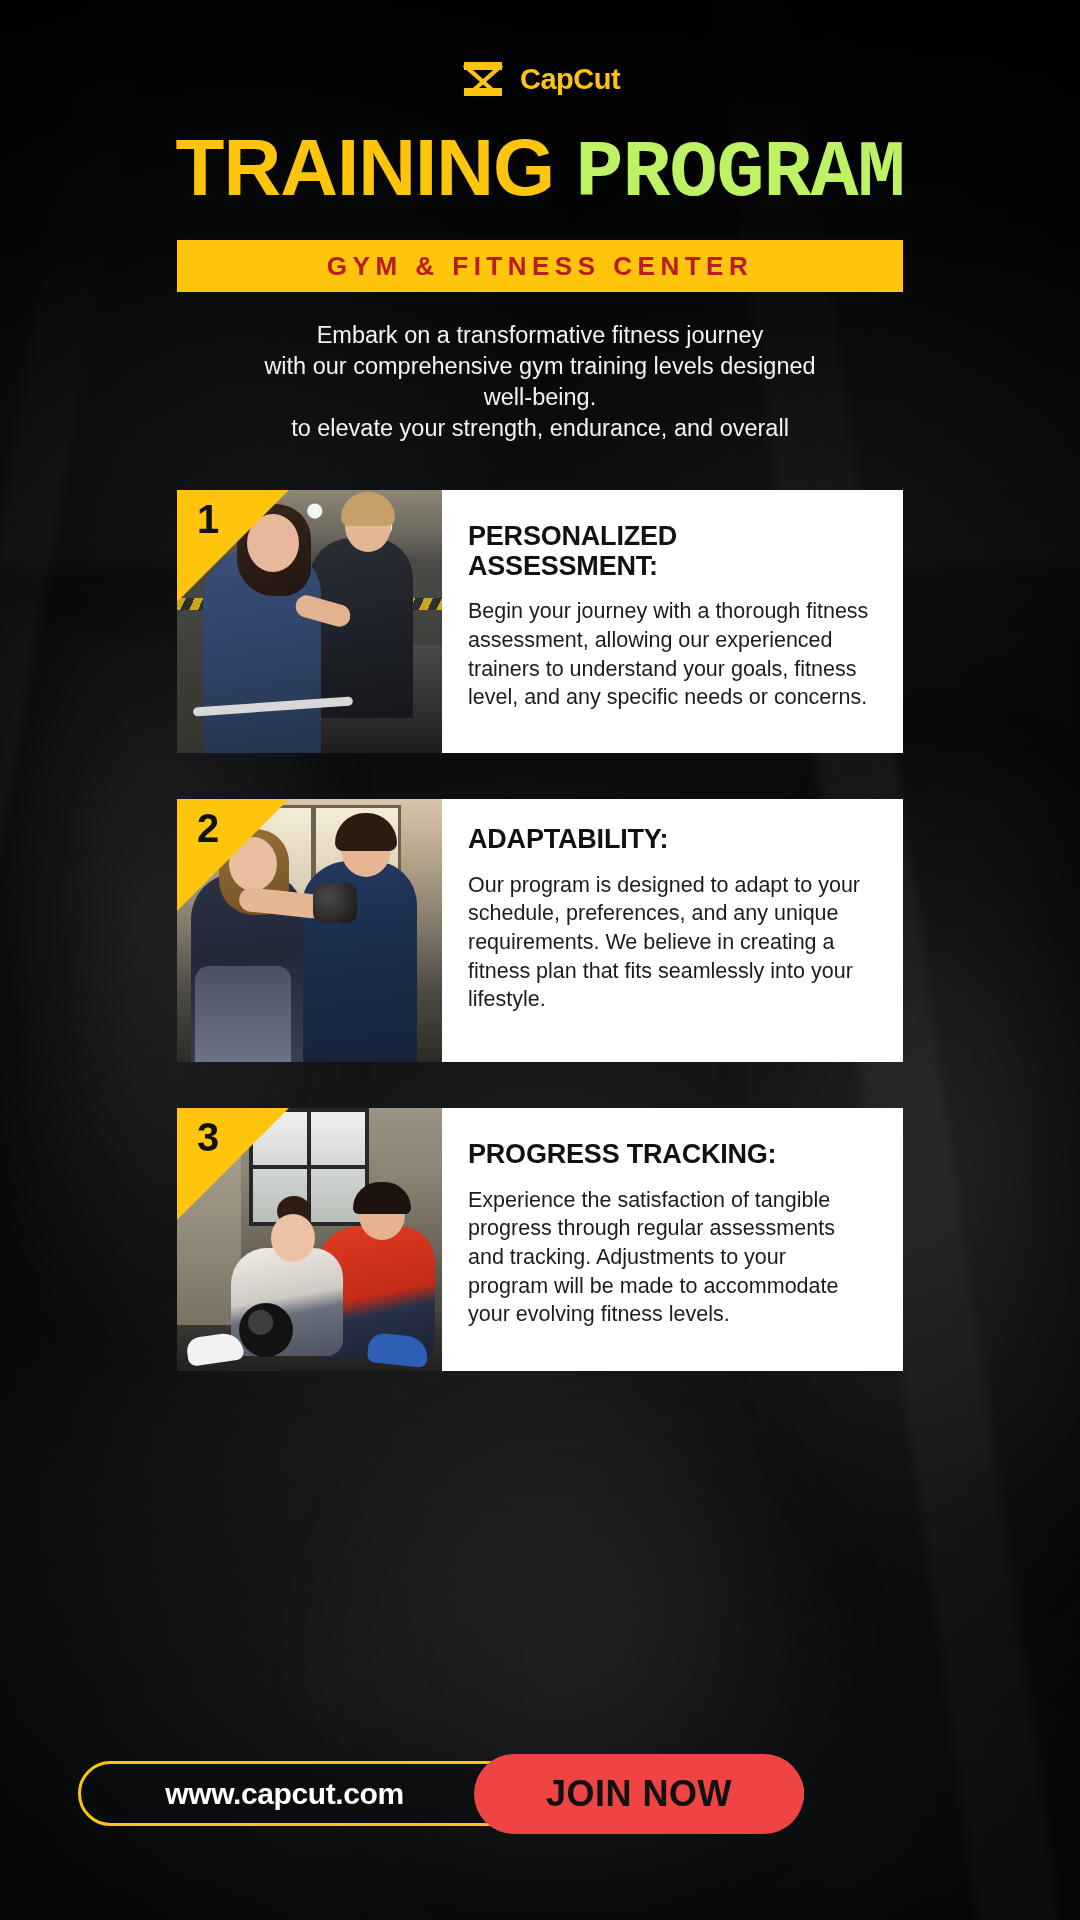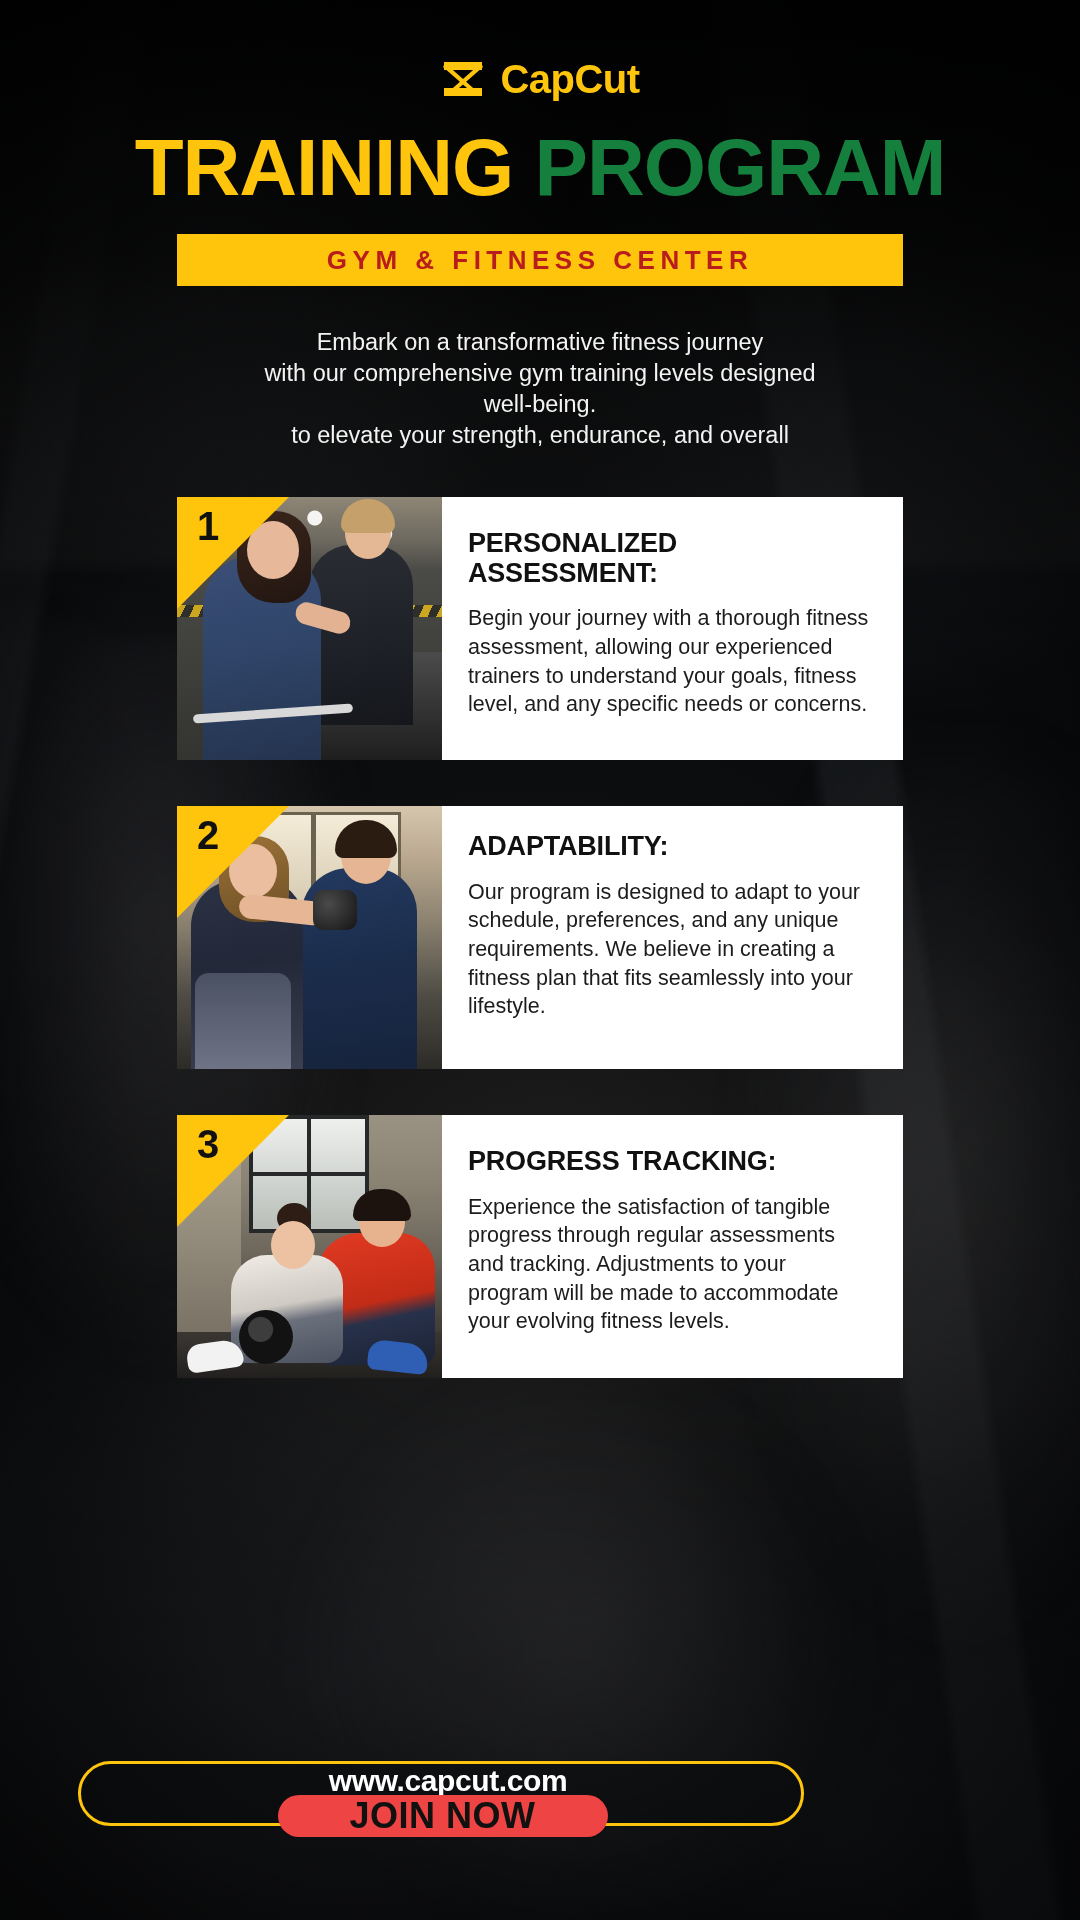--- a/index.html
+++ b/index.html
@@ -54,46 +54,46 @@
   
   #content { position:relative; z-index:2; width:1080px; height:1920px; }
 
   
   .logo-row {
     display:flex; align-items:center; justify-content:center;
     gap:14px; padding-top:58px;
   }
   .logo-mark { width:46px; height:42px; display:block; }
   .logo-text {
-    font-size:40px; font-weight:700; letter-spacing:-.5px;
+    font-size:29px; font-weight:700; letter-spacing:-.5px;
     color:#FFC40C; line-height:1;
   }
 
   
   .title {
     margin-top:28px; text-align:center;
     font-size:80px; font-weight:700; line-height:1;
     letter-spacing:-1px; white-space:nowrap;
   }
   .title .t-yellow { color:#FFC40C; }
-  .title .t-white  { color:#15803d; }
+  .title .t-white  { color:#bef264;font-family:Liberation Mono, monospace; }
 
   
   .banner {
     margin:26px auto 0; width:726px; height:52px;
     background:#FFC40C; display:flex; align-items:center; justify-content:center;
   }
   .banner span {
     color:#b91c1c; font-size:26px; font-weight:600;
     letter-spacing:5.5px; line-height:1;
   }
 
   
   .intro {
-    margin:41px auto 0; width:700px; text-align:center;
+    margin:28px auto 0; width:700px; text-align:center;
     color:#f3f3f3; font-size:23.5px; line-height:1.32; font-weight:400;
   }
 
   
   .cards { margin-top:46px; }
   .card {
     position:relative; width:726px; margin:0 auto 46px; height:263px;
     background:#ffffff; display:flex; overflow:hidden;
   }
   .card:last-child { margin-bottom:0; }
@@ -295,21 +295,21 @@
   .card-text {
     color:#1c1c1c; font-size:21.5px; line-height:1.33; font-weight:400;
   }
   .card.card-2 .card-body { padding-top:26px; }
   .card.card-3 .card-body { }
 
   
   .footer {
     position:absolute; left:78px; top:1761px; width:726px; height:65px;
     border:3px solid #FFC40C; border-radius:40px;
-    display:flex; align-items:center; background:rgba(8,9,11,.50);flex-direction:column;
+    display:flex; align-items:center; background:rgba(8,9,11,.50);
   }
   .footer-url {
     flex:1; text-align:center; color:#ffffff;
     font-size:30px; font-weight:700; letter-spacing:-.4px; padding-left:14px;
   }
   .join-btn {
     width:330px; height:80px; margin:-3px -3px -3px 0;
     background:#ef4444; border-radius:40px;
     display:flex; align-items:center; justify-content:center;
     color:#111111; font-size:36px; font-weight:700; letter-spacing:.5px;

